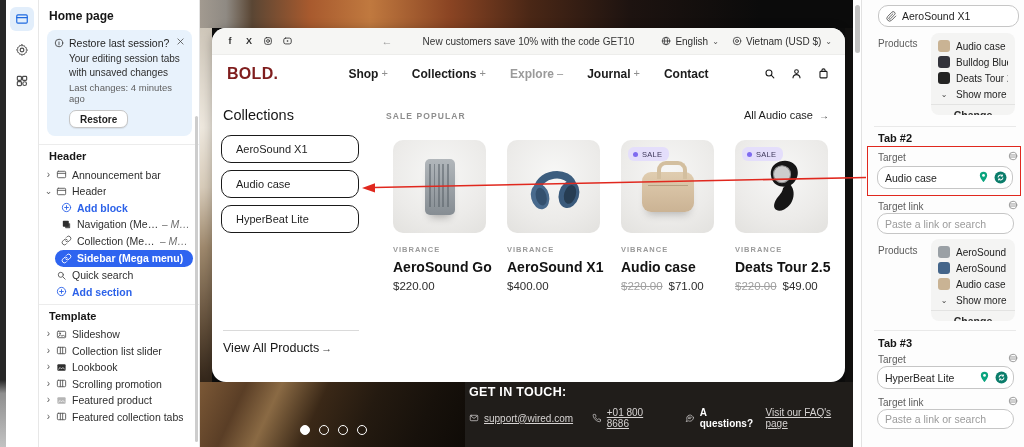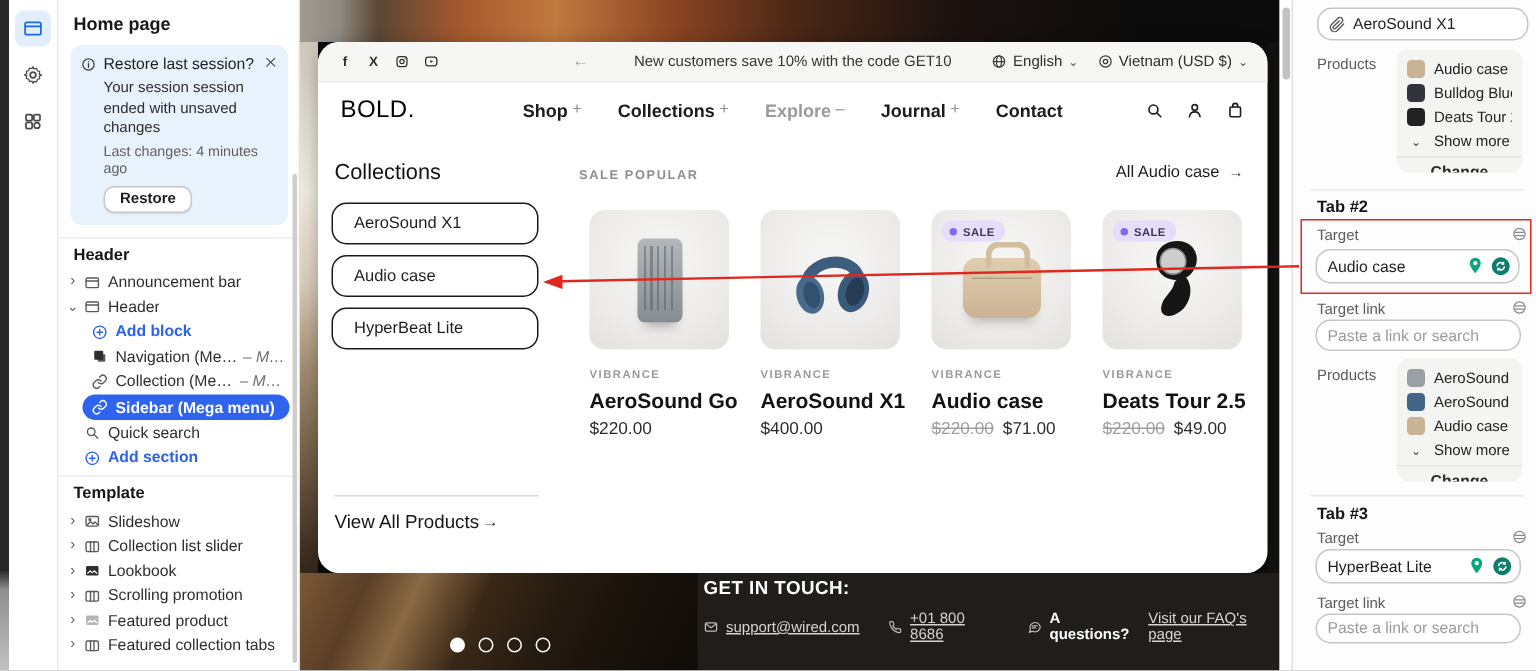--- a/index.html
+++ b/index.html
@@ -59,21 +59,21 @@
   .socials{display:flex;gap:9px;align-items:center;color:#2e2e2e;z-index:2}
   .soc{width:10px;height:10px;display:flex;align-items:center;justify-content:center;font-size:9px;font-weight:700;color:#2e2e2e}
   .an-center{position:absolute;left:0;right:0;top:0;bottom:0;display:flex;align-items:center;justify-content:center;gap:30px;color:#343434}
   .an-arrow{color:#9a9a9a;font-size:11px}
   .an-right{margin-left:auto;display:flex;gap:13px;align-items:center;color:#2e2e2e;z-index:2;background:#f6f6f4}
   .sel-item{display:flex;align-items:center;gap:4px}
   .sel-item .g{width:10px;height:10px;color:#3c3c3c}
   .sel-chev{font-size:8px;color:#555}
 
   .mainnav{position:relative;height:37px;display:flex;align-items:center;padding:0 15px}
-  .logo{font-size:16px;font-weight:400;letter-spacing:.3px;color:#000000;z-index:2}
+  .logo{font-size:16px;font-weight:700;letter-spacing:.3px;color:#7f1d1d;z-index:2}
   .nav-center{position:absolute;left:0;right:0;display:flex;justify-content:center;gap:24px;font-size:12px;font-weight:700;color:#1b1b1b}
   .nav-it{display:flex;gap:3px}
   .nav-it .sfx{color:#8f8f8f;font-weight:400;font-size:11px}
   .nav-it.dim{color:#9a9a9a}
   .nav-icons{margin-left:auto;display:flex;gap:14px;color:#1c1c1c;z-index:2}
   .nav-icons .g{width:13px;height:13px}
 
   .mega{position:absolute;left:0;top:64px;right:0;bottom:0}
   .mm-heading{position:absolute;left:11px;top:15px;font-size:14.5px;color:#141414}
   .pill{position:absolute;left:9px;width:138px;height:28px;border:1.5px solid #1a1a1a;border-radius:10px;background:#fff;
@@ -83,21 +83,21 @@
   .mm-viewall{position:absolute;left:11px;top:249px;font-size:12.5px;color:#161616;display:flex;gap:2px;align-items:center}
   .mm-viewall .ar{font-size:11px;color:#3c3c3c}
   .mm-pop{position:absolute;left:174px;top:19px;font-size:8.5px;letter-spacing:1.1px;color:#8e8e8e;font-weight:600}
   .mm-all{position:absolute;right:16px;top:17px;font-size:11px;color:#1d1d1d;display:flex;gap:6px;align-items:center}
   .mm-all .ar{font-size:10px;color:#3c3c3c}
   .cards{position:absolute;left:181px;top:48px;display:flex;gap:21px}
   .card{width:93px}
   .cimg{width:93px;height:93px;border-radius:10px;position:relative;display:flex;align-items:center;justify-content:center;
     background:radial-gradient(circle at 50% 36%,#f7f7f6 0%,#ecebe9 62%,#e2e1de 100%)}
   .sale{position:absolute;top:7px;left:7px;background:#e4defb;border-radius:6px;height:14px;display:flex;align-items:center;gap:4px;
-    padding:0 7px 0 5px;font-size:7.5px;font-weight:700;color:#3c3658;letter-spacing:.3px}
+    padding:0 7px 0 5px;font-size:7.5px;font-weight:400;color:#3c3658;letter-spacing:.3px}
   .sale i{width:5px;height:5px;border-radius:50%;background:#7f6bf0}
   .cvendor{margin-top:12px;font-size:7.5px;letter-spacing:1px;color:#9a9a9a;font-weight:600}
   .ctitle{margin-top:5px;font-size:14px;font-weight:700;color:#121212;white-space:nowrap}
   .cprice{margin-top:5px;font-size:11.5px;color:#2c2c2c;white-space:nowrap}
   .cstrike{color:#9f9f9f;text-decoration:line-through;margin-right:6px}
   .spk{width:30px;height:56px;border-radius:5px;background:linear-gradient(180deg,#b2b7bb,#868d93);position:relative;box-shadow:0 7px 8px -5px rgba(0,0,0,.3)}
   .spk:before{content:"";position:absolute;inset:5px 4px 8px;background:repeating-linear-gradient(90deg,rgba(90,98,105,.55) 0 1.5px,transparent 1.5px 4.5px)}
   .case{width:52px;height:40px;border-radius:9px;background:linear-gradient(180deg,#e0cdb0,#cbb394);position:relative;margin-top:10px;box-shadow:0 7px 8px -5px rgba(0,0,0,.25)}
   .case:before{content:"";position:absolute;left:15px;top:-11px;width:22px;height:14px;border:4px solid #d3bf9f;border-bottom:none;border-radius:9px 9px 0 0}
   .case:after{content:"";position:absolute;left:6px;right:6px;top:13px;border-top:1.5px solid #b5a182}
@@ -319,21 +319,21 @@
               <use href="#i-info"></use>
             </svg>
           </span>
         <span>Restore last session?</span>
       </div>
       <span class="banner-x">
           <svg class="ic">
             <use href="#i-x"></use>
           </svg>
         </span>
-      <div class="banner-body">Your session session ended with unsaved changes</div>
+      <div class="banner-body">Your editing session tabs with unsaved changes</div>
       <div class="banner-time">Last changes: 4 minutes ago</div>
       <div class="banner-btn">Restore</div>
     </div>
 
     <hr class="sb-div">
     <div class="sb-h">Header</div>
 
     <div class="trow">
       <span class="chev">›</span>
       <span class="ticon">

